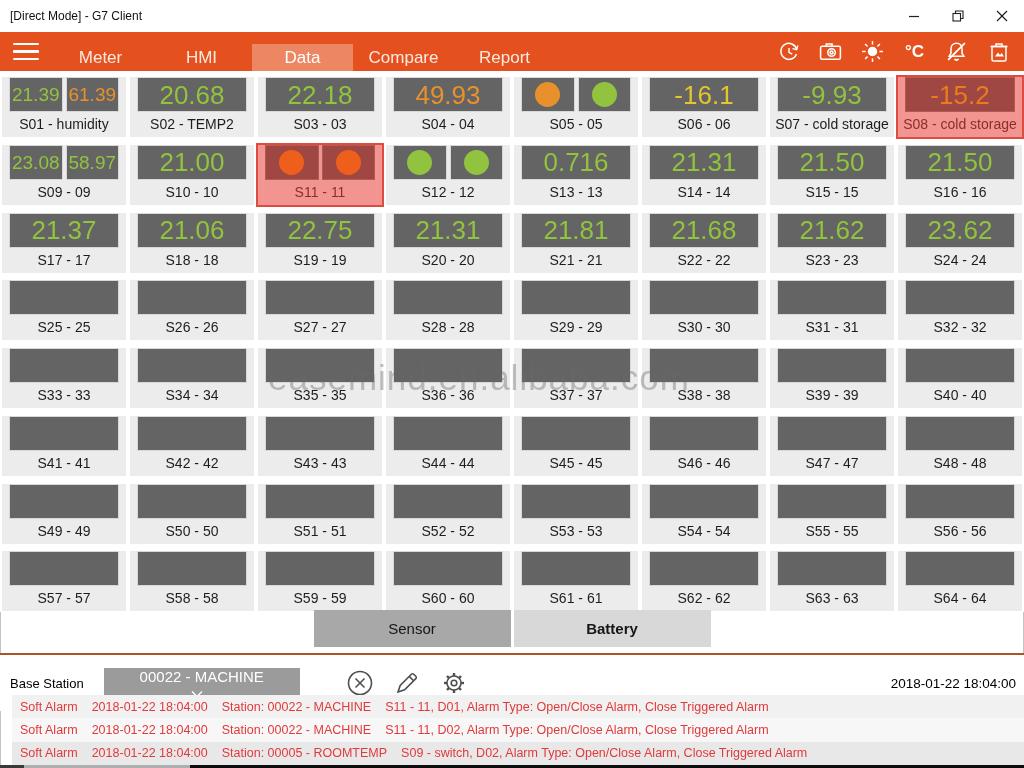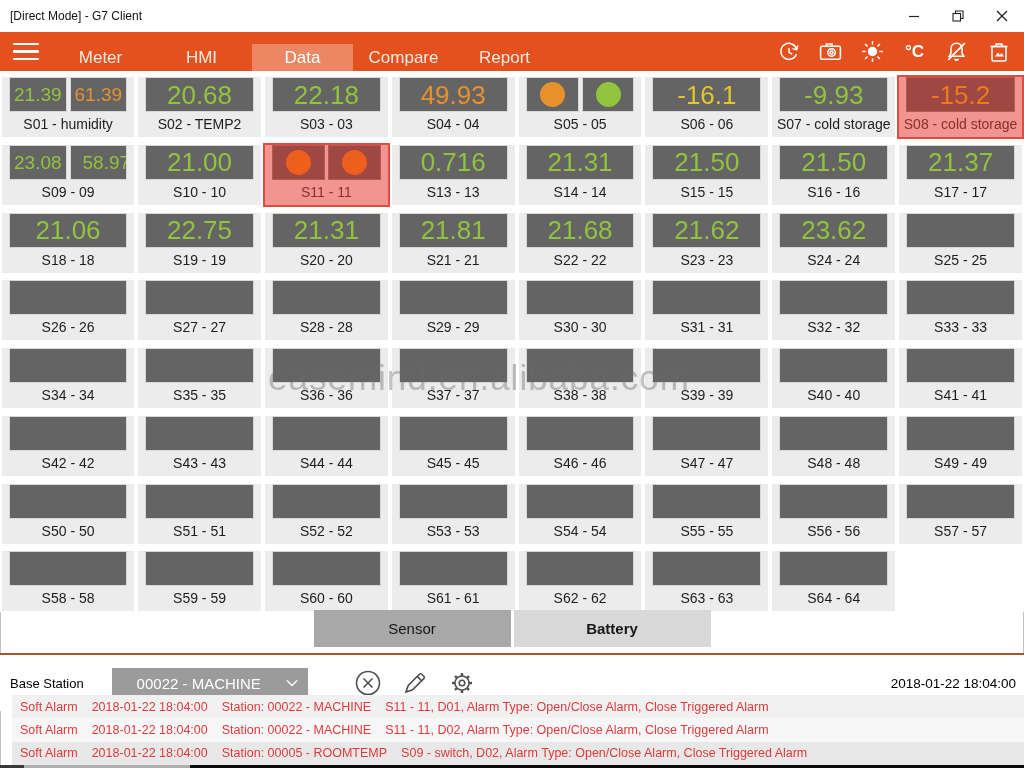--- a/index.html
+++ b/index.html
@@ -45,21 +45,21 @@
 
   
   .mode-row { position:absolute; top:610px; left:0; width:1024px; height:37px; display:flex; justify-content:center; gap:3px; }
   .mode-btn { width:197px; height:37px; display:flex; align-items:center; justify-content:center; font-size:15px; color:#161616; cursor:pointer; }
   .mode-btn.active { background:#A8A8A8; }
   .mode-btn.inactive { background:#D8D8D8;font-weight:bold; }
 
   
   .station-bar { position:absolute; top:653px; left:0; width:1024px; height:58px; background:#fff; border-top:2px solid #A9542C; display:flex; align-items:center; }
   .station-label { font-size:13px; color:#000; padding-left:10px; }
-  .dropdown { margin-left:28px; width:196px; height:30px; background:#9B9B9B; display:flex; align-items:center; cursor:pointer; }
+  .dropdown { margin-left:20px; width:196px; height:30px; background:#9B9B9B; display:flex; align-items:center; cursor:pointer;flex-direction:column; }
   .dropdown .dd-value { flex:1; text-align:center; color:#fff; font-size:15px; }
   .dropdown .dd-chev { padding-right:10px; display:flex; }
   .sb-icons { display:flex; align-items:center; gap:17px; margin-left:45px; }
   .sb-ico { width:30px; height:30px; display:flex; align-items:center; justify-content:center; cursor:pointer; }
   .sb-ico svg { stroke:#4f4f4f; fill:none; stroke-width:1.6; }
   .sb-time { margin-left:auto; padding-right:8px; font-size:13.5px; color:#000; }
 
   
   .alarms { position:absolute; top:695px; left:0; width:1024px; height:70px; display:flex; flex-direction:column;margin-left:12px; }
   .alarm-row { flex:1; display:flex; align-items:center; padding-left:8px; font-size:12.5px; color:#E03A3A; white-space:nowrap; overflow:hidden; }
@@ -234,21 +234,21 @@
           </div>
         </div>
         <div class="tile-label">S08 - cold storage</div>
       </div>
       <div class="tile">
         <div class="boxrow">
           <div class="box">
             <span class="val dualval" style="color: rgb(146, 195, 62);">23.08</span>
           </div>
           <div class="box">
-            <span class="val dualval" style="color: rgb(146, 195, 62); padding-left: 16px;">58.97</span>
+            <span class="val dualval" style="color: rgb(146, 195, 62);">58.97</span>
           </div>
         </div>
         <div class="tile-label">S09 - 09</div>
       </div>
       <div class="tile">
         <div class="boxrow">
           <div class="box">
             <span class="val" style="color: rgb(146, 195, 62);">21.00</span>
           </div>
         </div>
@@ -257,20 +257,31 @@
       <div class="tile alarm">
         <div class="boxrow">
           <div class="box">
             <div class="dot" style="background: rgb(239, 95, 28);"></div>
           </div>
           <div class="box">
             <div class="dot" style="background: rgb(239, 95, 28);"></div>
           </div>
         </div>
         <div class="tile-label">S11 - 11</div>
+      </div>
+      <div class="tile">
+        <div class="boxrow">
+          <div class="box">
+            <div class="dot" style="background: rgb(146, 195, 62);"></div>
+          </div>
+          <div class="box">
+            <div class="dot" style="background: rgb(146, 195, 62);"></div>
+          </div>
+        </div>
+        <div class="tile-label">S12 - 12</div>
       </div>
       <div class="tile">
         <div class="boxrow">
           <div class="box">
             <span class="val" style="color: rgb(146, 195, 62);">0.716</span>
           </div>
         </div>
         <div class="tile-label">S13 - 13</div>
       </div>
       <div class="tile">

